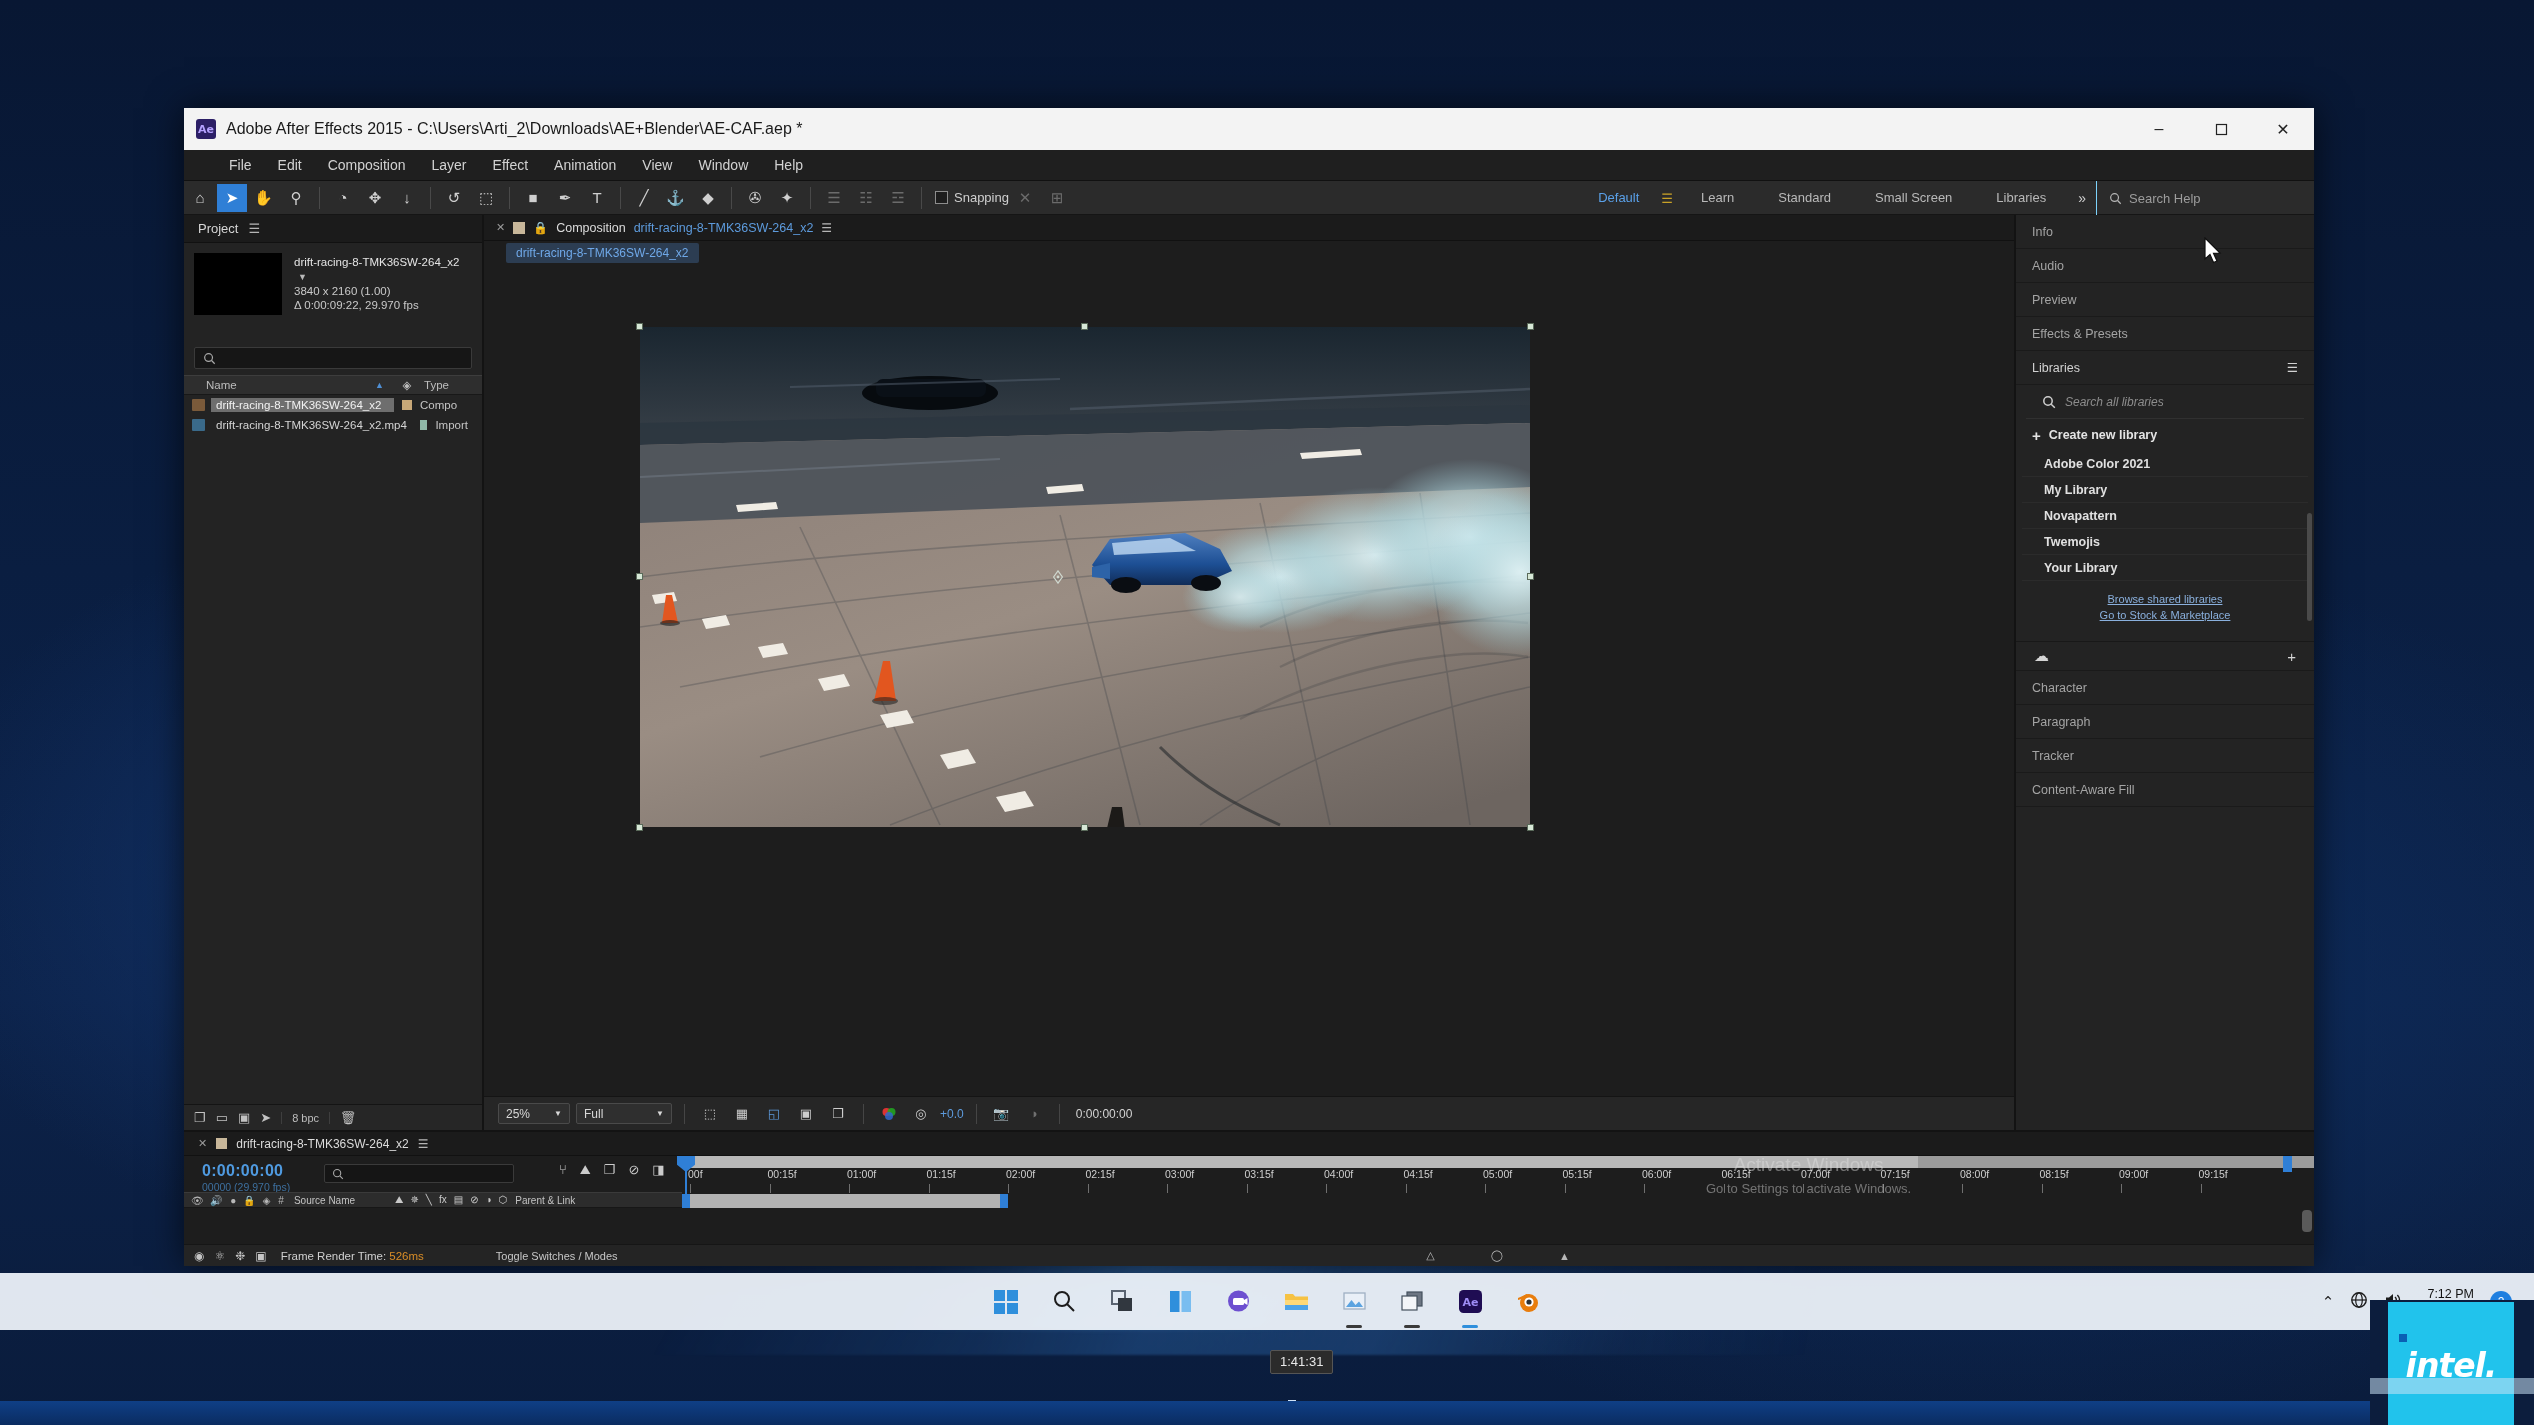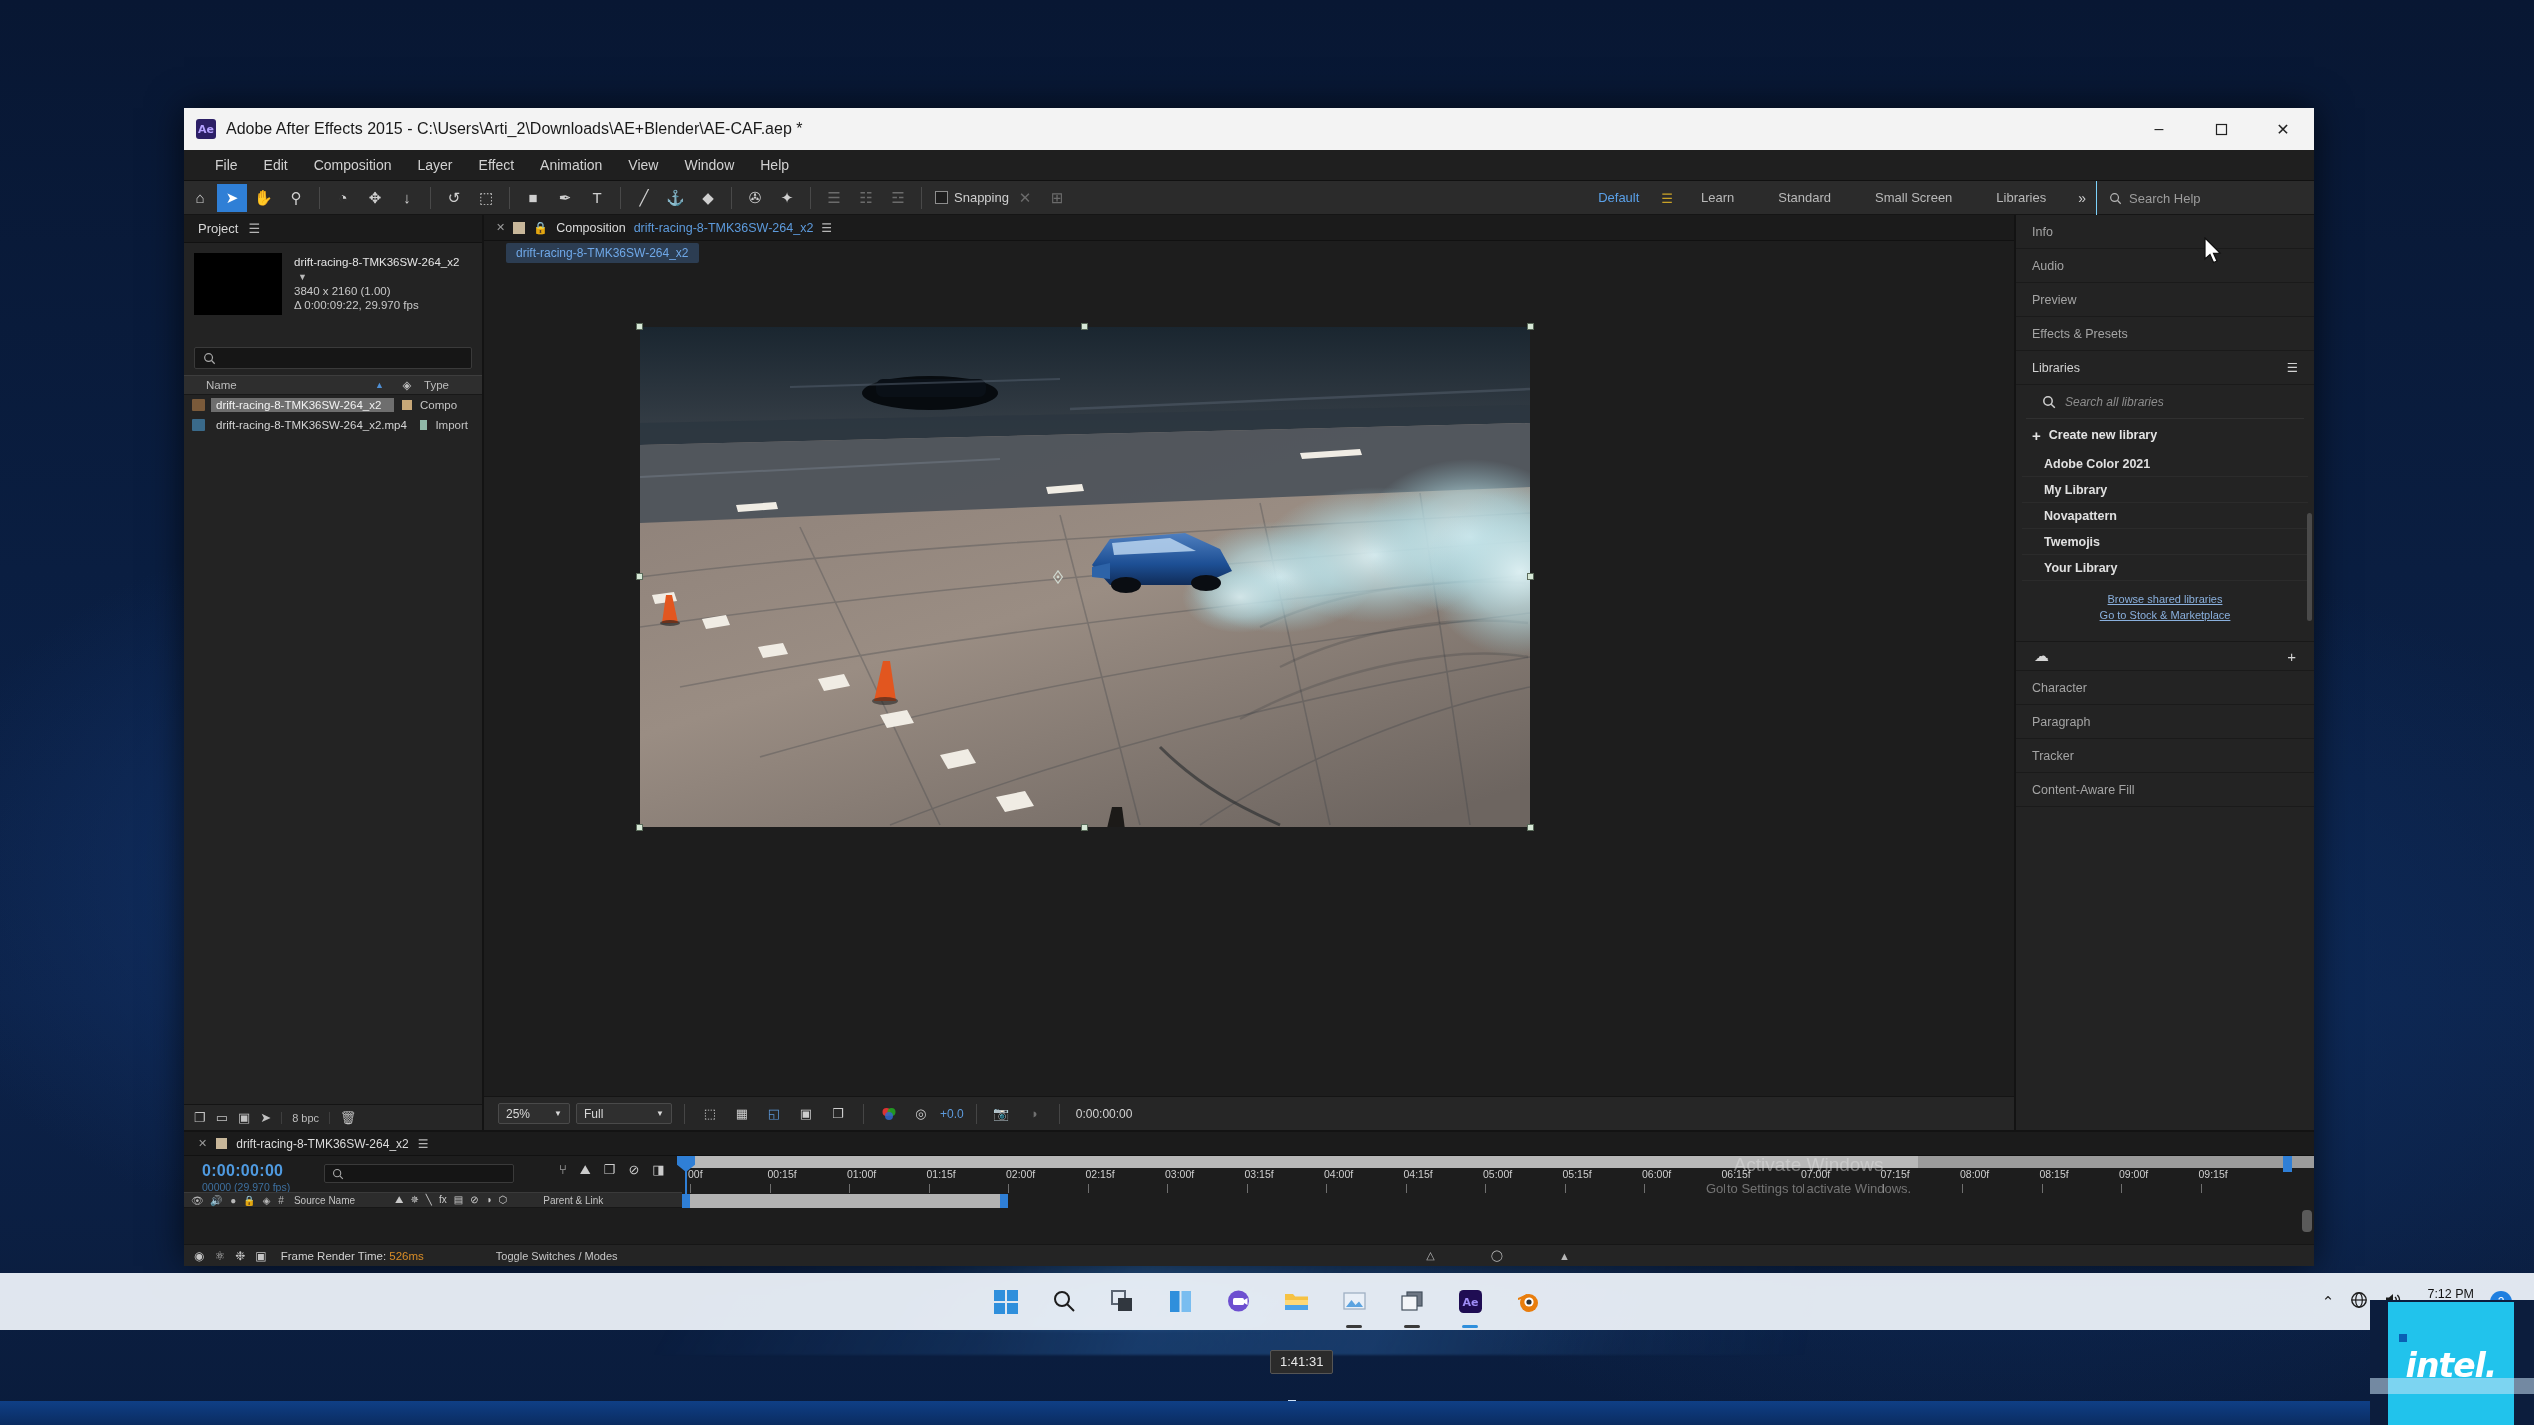--- a/index.html
+++ b/index.html
@@ -93,21 +93,21 @@
   }
   #titlebar .win-controls { margin-left: auto; display: flex; height: 100%; }
   #titlebar .win-btn {
     width: 62px; height: 100%; display: flex; align-items: center; justify-content: center;
     color: #222; font-size: 16px;
   }
 
   
   #menubar {
     flex: 0 0 30px; background: #1f1f1f; display: flex; align-items: center;
-    padding-left: 18px; border-bottom: 1px solid #111;
+    padding-left: 32px; border-bottom: 1px solid #111;
   }
   #menubar .mi {
     color: #d2d2d2; font-size: 14px; padding: 0 13px; line-height: 30px;
   }
 
   
   #toolbar {
     flex: 0 0 34px; background: #2b2b2b; display: flex; align-items: center;
     border-bottom: 1px solid #151515; position: relative;
   }
@@ -305,21 +305,21 @@
   #tl-tools .ti { color: #cbcbcb; font-size: 13px; }
   #tl-colhdr {
     position: absolute; left: 0; top: 36px; width: 100%; height: 16px;
     background: #2c2c2c; display: flex; align-items: center;
     border-top: 1px solid #3a3a3a; border-bottom: 1px solid #171717;
     color: #b8b8b8; font-size: 10px;
   }
   #tl-colhdr .grp { display: flex; align-items: center; gap: 7px; padding: 0 7px; }
   #tl-colhdr .srcname { padding-left: 10px; color: #c3c3c3; }
   #tl-colhdr .switches { display: flex; gap: 7px; margin-left: 40px; color: #c9c9c9; }
-  #tl-colhdr .parent { margin-left: 36px; color: #c3c3c3; }
+  #tl-colhdr .parent { margin-left: 8px; color: #c3c3c3; }
   #tl-footer {
     position: absolute; left: 0; bottom: 0; width: 100%; height: 22px;
     background: #242424; display: flex; align-items: center; gap: 10px; padding-left: 10px;
     border-top: 1px solid #161616;
   }
   #tl-footer .fi { color: #c5c5c5; font-size: 12px; }
   #tl-footer .frt { color: #cfcfcf; font-size: 11.5px; margin-left: 4px; }
   #tl-footer .frt b { color: #d98d27; font-weight: normal; }
   #tl-footer .toggle { color: #c7c7c7; font-size: 11px; margin-left: 62px; }
   #tl-right { flex: 1; position: relative; background: #1d1d1d; min-width: 0; }

